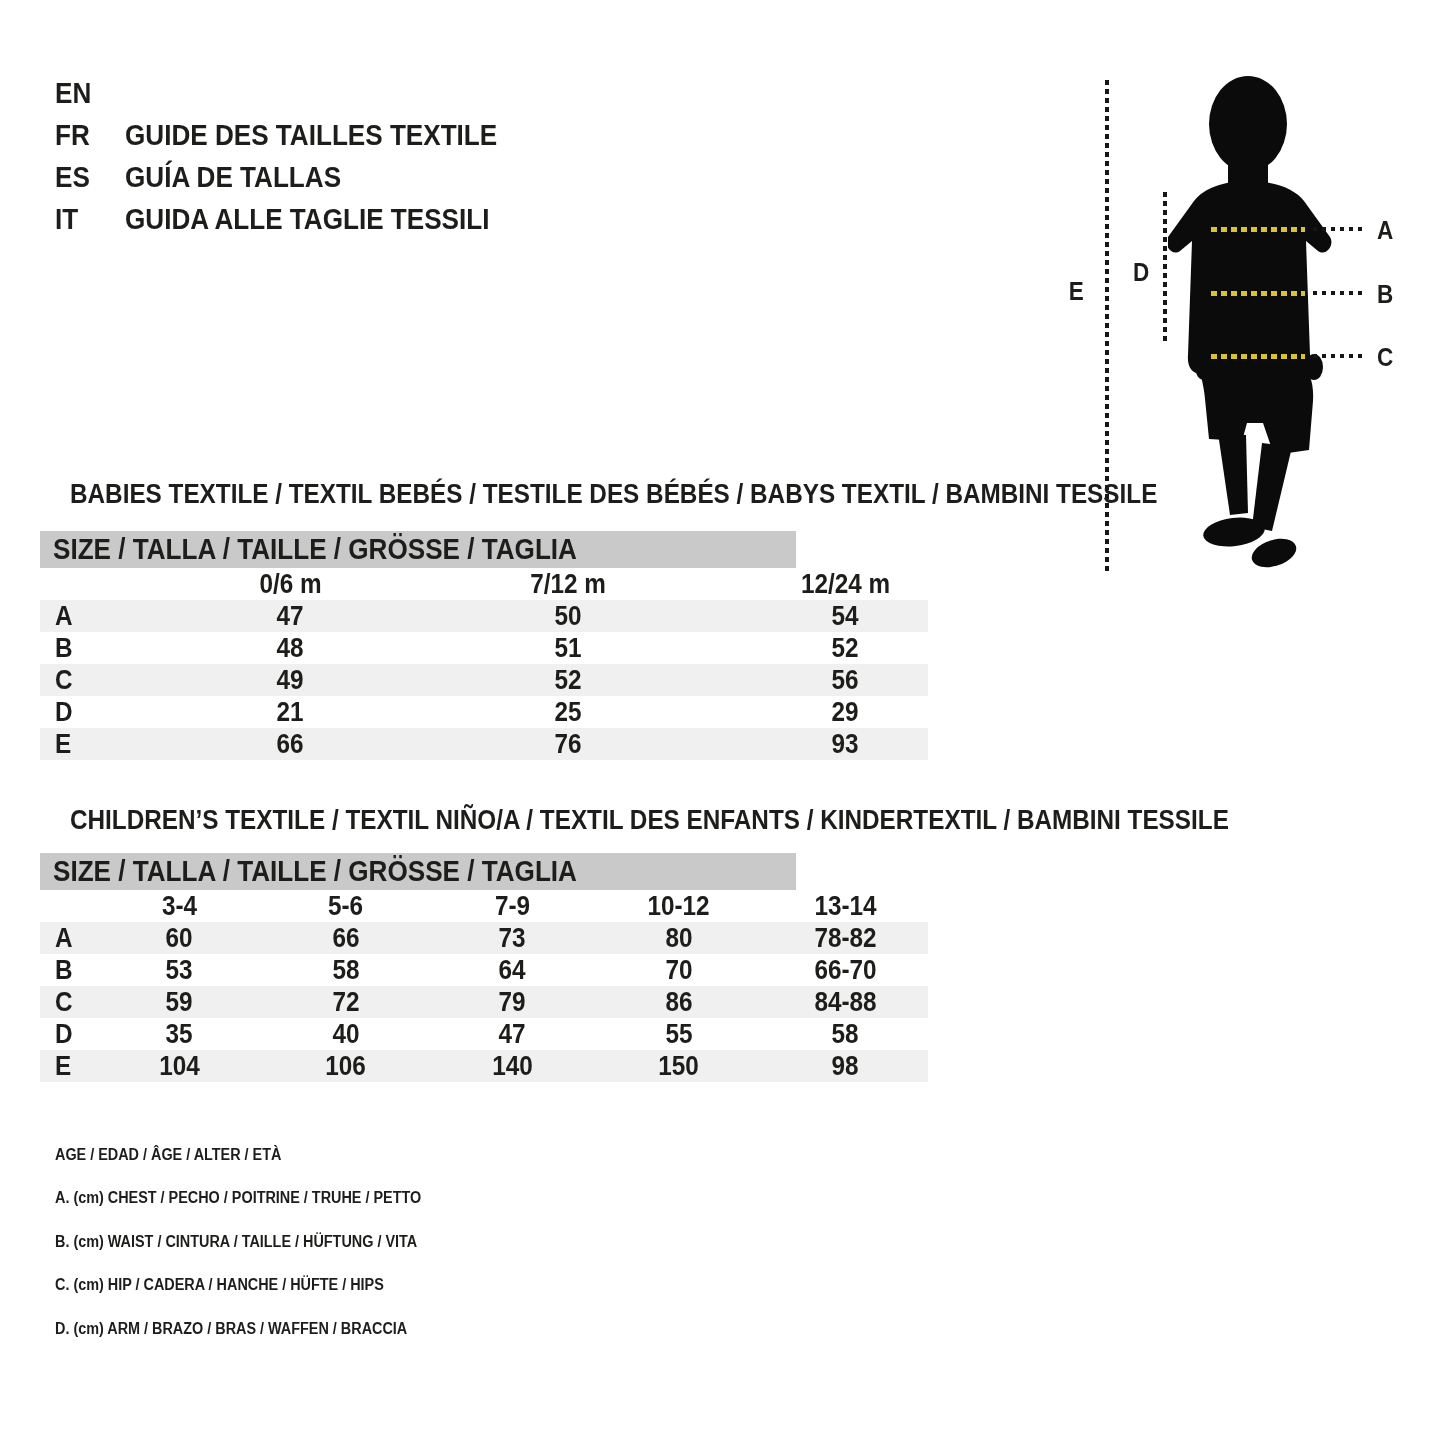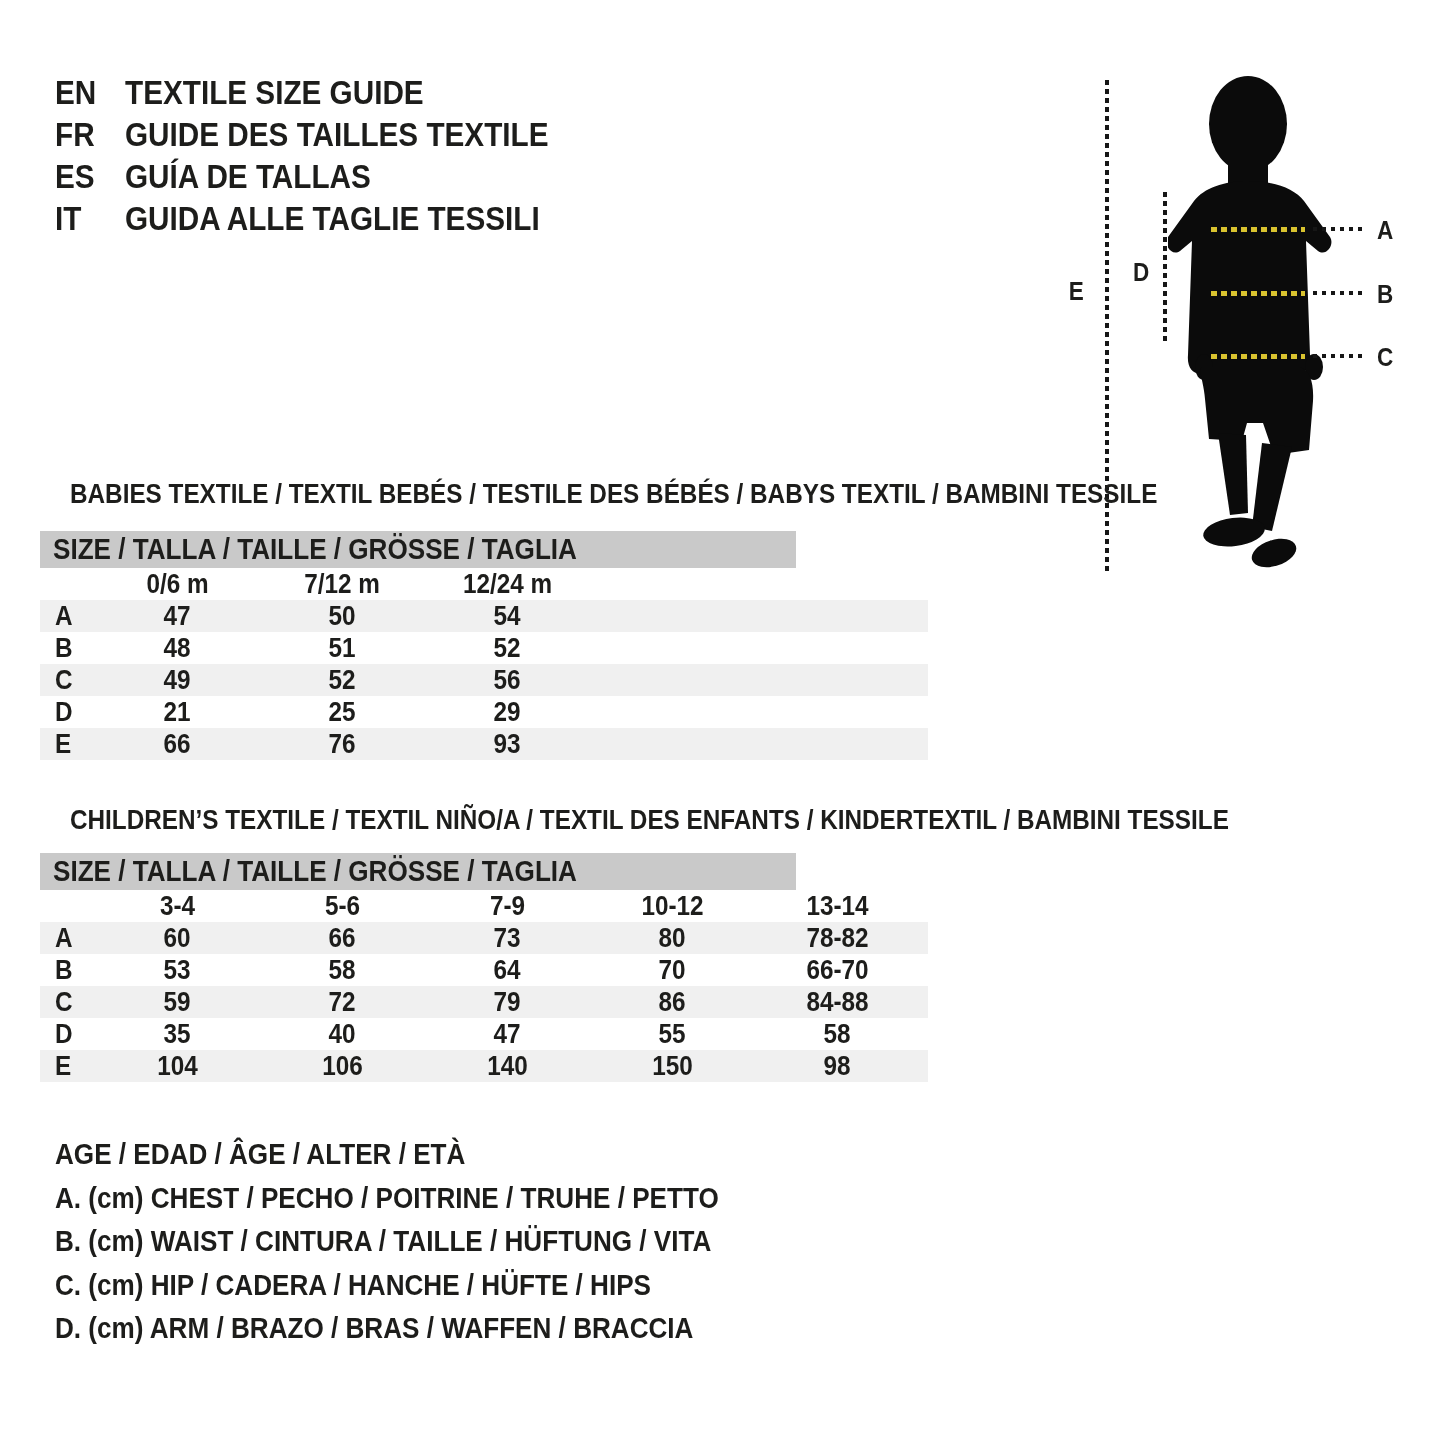--- a/index.html
+++ b/index.html
@@ -6,57 +6,56 @@
   #page{
     position:relative;width:1445px;height:1445px;background:#fff;overflow:hidden;
     font-family:"Liberation Sans","DejaVu Sans",sans-serif;
     font-weight:bold;color:#1d1d1b;
   }
   .cnd{display:inline-block;transform:scaleX(0.9);transform-origin:50% 50%;white-space:nowrap;}
   .cnd-l{display:inline-block;transform:scaleX(0.9);transform-origin:0 50%;white-space:nowrap;}
 
   
   .lang-block{position:absolute;left:55px;top:72px;}
-  .lang-row{height:42px;display:flex;align-items:center;font-size:33px;}
+  .lang-row{height:42px;display:flex;align-items:center;font-size:29px;}
   .lang-code{width:70px;}
 
   
   .fig-svg{position:absolute;left:1168px;top:73px;width:168px;height:497px;}
   .vdots{position:absolute;width:4px;background:repeating-linear-gradient(180deg,#161616 0 5px,transparent 5px 9px);}
   .vdots-e{left:1105px;top:80px;height:492px;}
   .vdots-d{left:1163px;top:192px;height:153px;}
   .ydash{position:absolute;height:5px;background:repeating-linear-gradient(90deg,#d9c32f 0 6px,transparent 6px 10px);}
   .kdots{position:absolute;height:4px;background:repeating-linear-gradient(90deg,#161616 0 4px,transparent 4px 9px);}
   .mlabel{position:absolute;font-size:25px;width:30px;text-align:center;}
 
   
   .sec-title{position:absolute;left:55px;font-size:27px;line-height:28px;margin-left:15px;}
 
   
   .tbl{position:absolute;left:40px;width:888px;}
   .size-bar{width:756px;height:37px;background:#c9c9c9;display:flex;align-items:center;
     padding-left:13px;box-sizing:border-box;font-size:29px;}
-  .t-row{width:888px;height:32px;display:flex;align-items:center;font-size:27px;}
+  .t-row{width:888px;height:32px;display:flex;align-items:center;font-size:27px;justify-content:space-between;}
   .striped{background:#f0f0f0;}
   .cell-label{width:55px;padding-left:15px;box-sizing:border-box;text-align:left;}
   .cell{width:165px;text-align:center;}
 
   
   .legend{position:absolute;left:55px;top:1133px;}
-  .legend-line{height:43.5px;display:flex;align-items:center;font-size:29px;}
+  .legend-line{height:43.5px;display:flex;align-items:center;font-size:16px;}
 </style>
 </head>
 <body>
 
 <div id="page">
 
   <div class="lang-block">
     <div class="lang-row">
       <div class="lang-code"><span class="cnd-l">EN</span></div>
-      <div><span class="cnd-l">TEXTILE SIZE GUIDE</span></div>
     </div>
     <div class="lang-row">
       <div class="lang-code"><span class="cnd-l">FR</span></div>
       <div><span class="cnd-l">GUIDE DES TAILLES TEXTILE</span></div>
     </div>
     <div class="lang-row">
       <div class="lang-code"><span class="cnd-l">ES</span></div>
       <div><span class="cnd-l">GUÍA DE TALLAS</span></div>
     </div>
     <div class="lang-row">

